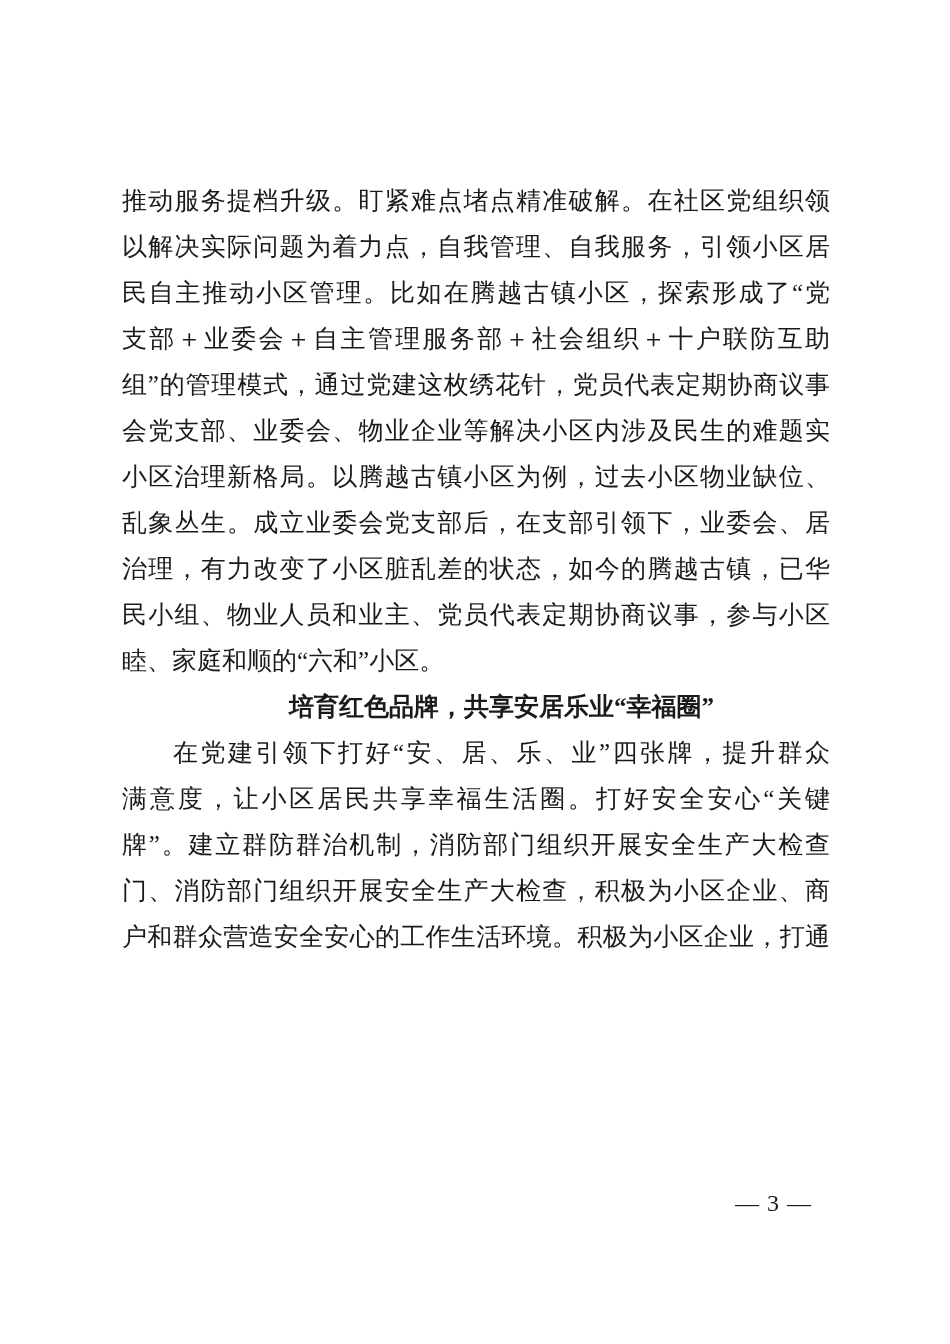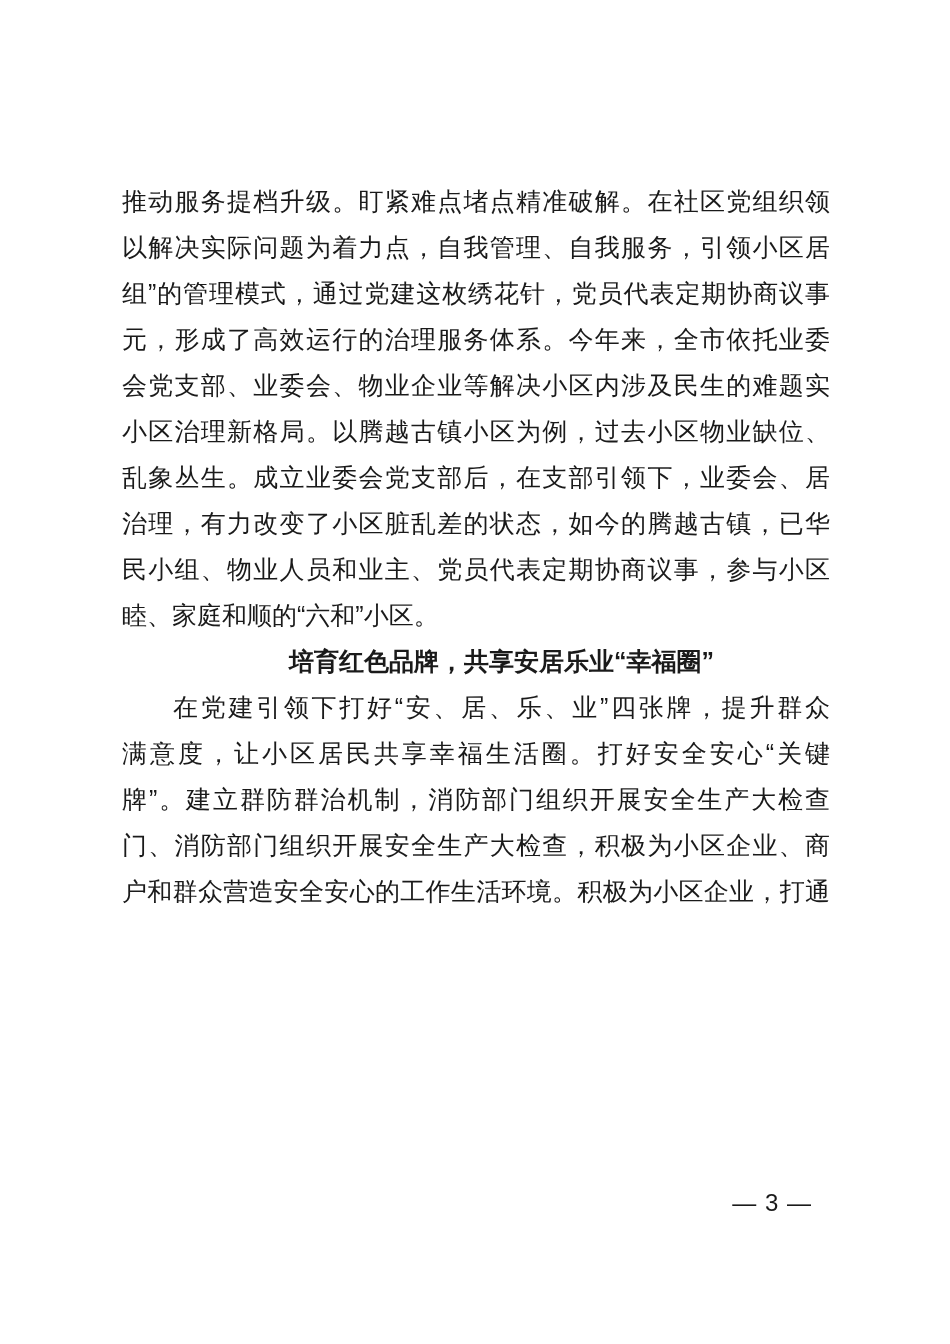--- a/index.html
+++ b/index.html
@@ -6,21 +6,21 @@
     margin: 0;
     padding: 0;
     background: #ffffff;
   }
   .page {
     position: relative;
     width: 950px;
     height: 1344px;
     background: #ffffff;
     overflow: hidden;
-    font-family: Liberation Sans, sans-serif;
+    font-family: Liberation Serif, serif;
     color: #1a1a1a;
   }
   .doc-body {
     position: absolute;
     left: 122px;
     top: 178px;
     width: 708px;
   }
   .line {
     height: 46px;
@@ -51,22 +51,23 @@
     letter-spacing: 1px;
   }
 </style>
 </head>
 <body>
 
 <div class="page">
   <div class="doc-body">
       <div class="line justify">推动服务提档升级。盯紧难点堵点精准破解。在社区党组织领</div>
       <div class="line justify">以解决实际问题为着力点，自我管理、自我服务，引领小区居</div>
+      <div class="line justify">民自主推动小区管理。比如在腾越古镇小区，探索形成了“党</div>
+      <div class="line justify">支部＋业委会＋自主管理服务部＋社会组织＋十户联防互助</div>
       <div class="line justify">组”的管理模式，通过党建这枚绣花针，党员代表定期协商议事</div>
-      <div class="line justify">元，形成了高效运行的治理服务体系。今年来，全市依托业委</div>
       <div class="line justify">会党支部、业委会、物业企业等解决小区内涉及民生的难题实</div>
       <div class="line justify">小区治理新格局。以腾越古镇小区为例，过去小区物业缺位、</div>
       <div class="line justify">乱象丛生。成立业委会党支部后，在支部引领下，业委会、居</div>
       <div class="line justify">治理，有力改变了小区脏乱差的状态，如今的腾越古镇，已华</div>
       <div class="line justify">民小组、物业人员和业主、党员代表定期协商议事，参与小区</div>
       <div class="line">睦、家庭和顺的“六和”小区。</div>
       <div class="line indent heading">培育红色品牌，共享安居乐业“幸福圈”</div>
       <div class="line justify indent">在党建引领下打好“安、居、乐、业”四张牌，提升群众</div>
       <div class="line justify">满意度，让小区居民共享幸福生活圈。打好安全安心“关键</div>
       <div class="line justify">牌”。建立群防群治机制，消防部门组织开展安全生产大检查</div>

